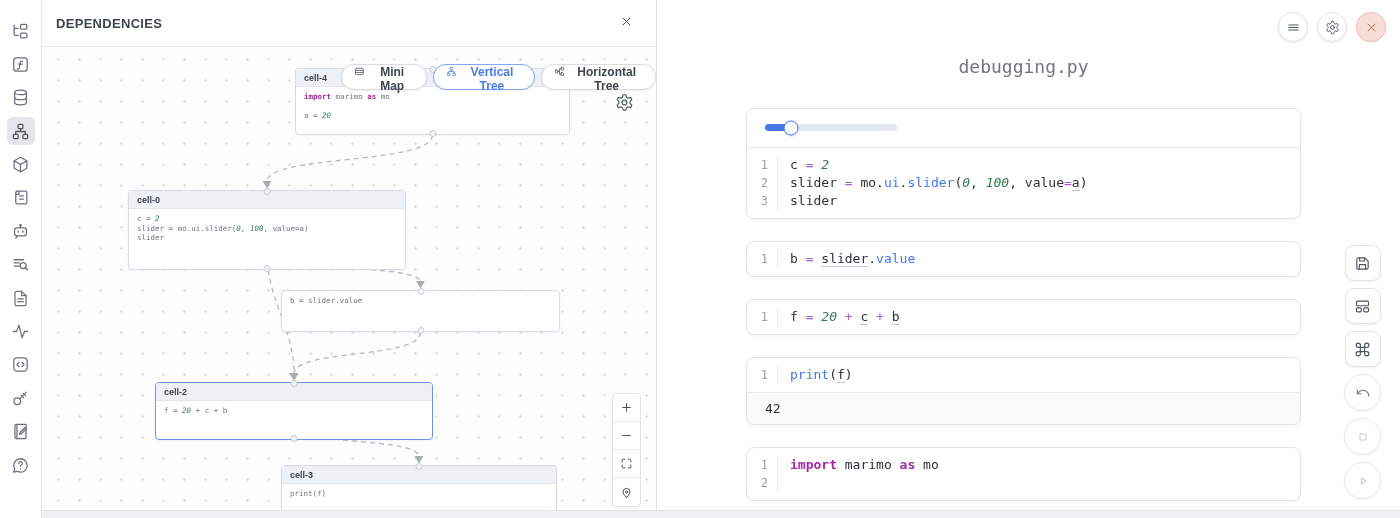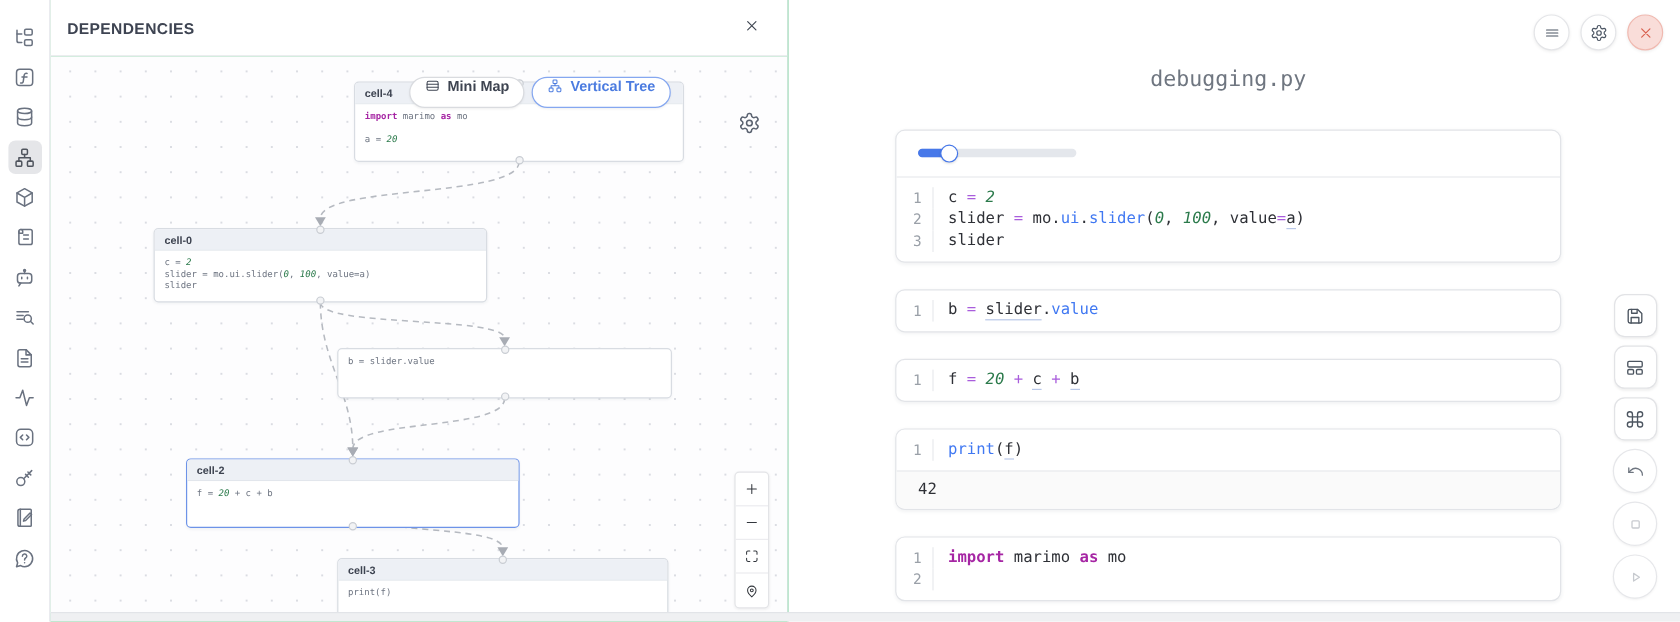--- a/index.html
+++ b/index.html
@@ -10,21 +10,21 @@
   .helper-sidebar { position:absolute; left:0; top:0; width:42px; height:518px;
     background:#fff; border-right:1px solid #e5e7eb; display:flex; flex-direction:column;
     align-items:center; padding-top:17px; gap:5.4px; z-index:60; }
   .side-item { width:28px; height:28px; border-radius:6px; display:flex; align-items:center;
     justify-content:center; color:#6a7280; cursor:pointer; flex:none; }
   .side-item.active { background:#e5e6e9; color:#50555e; }
   .side-item svg { width:19px; height:19px; }
 
   
   .dep-panel { position:absolute; left:42px; top:0; width:615px; height:518px;
-    background:#22c55e; border-right:1px solid #e3e5e9; }
+    background:#86efac; border-right:1px solid #e3e5e9; }
   .panel-header { height:47px; display:flex; align-items:center; justify-content:space-between;
     padding:0 20px 0 14px; border-bottom:1px solid #e7e9ec; background:#fff; position:relative; z-index:10; }
   .panel-title { font-size:13px; font-weight:700; color:#3e4452; letter-spacing:.3px; }
   .panel-close { background:none; border:none; color:#434a55; cursor:pointer; width:20px; height:20px; }
   .panel-close svg { width:15px; height:15px; }
 
   .graph-area { position:absolute; left:0; top:47px; width:614px; height:463px; overflow:hidden;
     background-color:#fdfdfe;
     background-image:radial-gradient(circle, #dadce2 1px, transparent 1.1px);
     background-size:21px 21px; background-position:6px 2px; }
@@ -236,21 +236,21 @@
         <path d="M378.5,285 C378.5,312.5 252,301.5 252,327" stroke="#b6bac1" stroke-width="1.3" fill="none" stroke-dasharray="5 4"></path>
         <polygon points="247.5,326 256.5,326 252,333.5" fill="#a8acb4"></polygon>
         <path d="M252,377 C252,399.55 377,389.45 377,410" stroke="#b6bac1" stroke-width="1.3" fill="none" stroke-dasharray="5 4"></path>
         <polygon points="372.5,409 381.5,409 377,416.5" fill="#a8acb4"></polygon>
       </svg>
     <div id="graph-nodes">
         <div class="gnode" style="left: 253px; top: 21px; width: 275px; height: 67px;">
           <div class="gnode-header">cell-4</div>
           <div class="gnode-body"><div class="gnode-line"><span class="tk-kw">import</span><span class="tk-gd"> marimo </span><span class="tk-kw">as</span><span class="tk-gd"> mo</span></div><div class="gnode-line">&nbsp;</div><div class="gnode-line"><span class="tk-gd">a = </span><span class="tk-num">20</span></div></div>
         </div>
-        <div class="gnode" style="left: 86px; top: 143px; width: 278px; height: 62px;">
+        <div class="gnode" style="left: 86px; top: 143px; width: 278px; height: 80px;">
           <div class="gnode-header">cell-0</div>
           <div class="gnode-body"><div class="gnode-line"><span class="tk-gd">c = </span><span class="tk-num">2</span></div><div class="gnode-line"><span class="tk-gd">slider = mo.ui.slider(</span><span class="tk-num">0</span><span class="tk-gd">, </span><span class="tk-num">100</span><span class="tk-gd">, value=a)</span></div><div class="gnode-line"><span class="tk-gd">slider</span></div></div>
         </div>
         <div class="gnode" style="left: 239px; top: 243px; width: 279px; height: 42px;">
           <div class="gnode-body"><div class="gnode-line"><span class="tk-gd">b = slider.value</span></div></div>
         </div>
         <div class="gnode selected" style="left: 113px; top: 335px; width: 278px; height: 58px;">
           <div class="gnode-header">cell-2</div>
           <div class="gnode-body"><div class="gnode-line"><span class="tk-gd">f = </span><span class="tk-num">20</span><span class="tk-gd"> + c + b</span></div></div>
         </div>
@@ -268,20 +268,29 @@
           <span>Mini Map</span>
         </button>
         <button class="tbtn active">
           <svg viewBox="0 0 24 24" fill="none" stroke="currentColor" stroke-width="1.6" stroke-linecap="round" stroke-linejoin="round">
             <rect x="9" y="3" width="6" height="5.5" rx="1.2"></rect>
             <rect x="3" y="15.5" width="6" height="5.5" rx="1.2"></rect>
             <rect x="15" y="15.5" width="6" height="5.5" rx="1.2"></rect>
             <path d="M12 8.5V12M6 15.5V12h12v3.5"></path>
           </svg>
           <span>Vertical Tree</span>
+        </button>
+        <button class="tbtn">
+          <svg viewBox="0 0 24 24" fill="none" stroke="currentColor" stroke-width="1.6" stroke-linecap="round" stroke-linejoin="round">
+            <rect x="3" y="9" width="5.5" height="6" rx="1.2"></rect>
+            <rect x="15.5" y="3" width="5.5" height="6" rx="1.2"></rect>
+            <rect x="15.5" y="15" width="5.5" height="6" rx="1.2"></rect>
+            <path d="M8.5 12H12M15.5 6H12v12h3.5"></path>
+          </svg>
+          <span>Horizontal Tree</span>
         </button>
       </div>
     <button class="graph-gear"><svg viewBox="0 0 24 24" fill="none" stroke="currentColor" stroke-width="1.6" stroke-linecap="round" stroke-linejoin="round">
           <path d="M12.22 2h-.44a2 2 0 0 0-2 2v.18a2 2 0 0 1-1 1.73l-.43.25a2 2 0 0 1-2 0l-.15-.08a2 2 0 0 0-2.73.73l-.22.38a2 2 0 0 0 .73 2.73l.15.1a2 2 0 0 1 1 1.72v.51a2 2 0 0 1-1 1.74l-.15.09a2 2 0 0 0-.73 2.73l.22.38a2 2 0 0 0 2.73.73l.15-.08a2 2 0 0 1 2 0l.43.25a2 2 0 0 1 1 1.73V20a2 2 0 0 0 2 2h.44a2 2 0 0 0 2-2v-.18a2 2 0 0 1 1-1.73l.43-.25a2 2 0 0 1 2 0l.15.08a2 2 0 0 0 2.73-.73l.22-.39a2 2 0 0 0-.73-2.73l-.15-.08a2 2 0 0 1-1-1.74v-.5a2 2 0 0 1 1-1.74l.15-.09a2 2 0 0 0 .73-2.73l-.22-.38a2 2 0 0 0-2.73-.73l-.15.08a2 2 0 0 1-2 0l-.43-.25a2 2 0 0 1-1-1.73V4a2 2 0 0 0-2-2z"></path>
           <circle cx="12" cy="12" r="3"></circle>
         </svg></button>
     <div id="graph-controls">
         <button class="ctrl-btn">
           <svg viewBox="0 0 24 24" fill="none" stroke="currentColor" stroke-width="1.6" stroke-linecap="round" stroke-linejoin="round">
             <path d="M12 5v14M5 12h14"></path>

